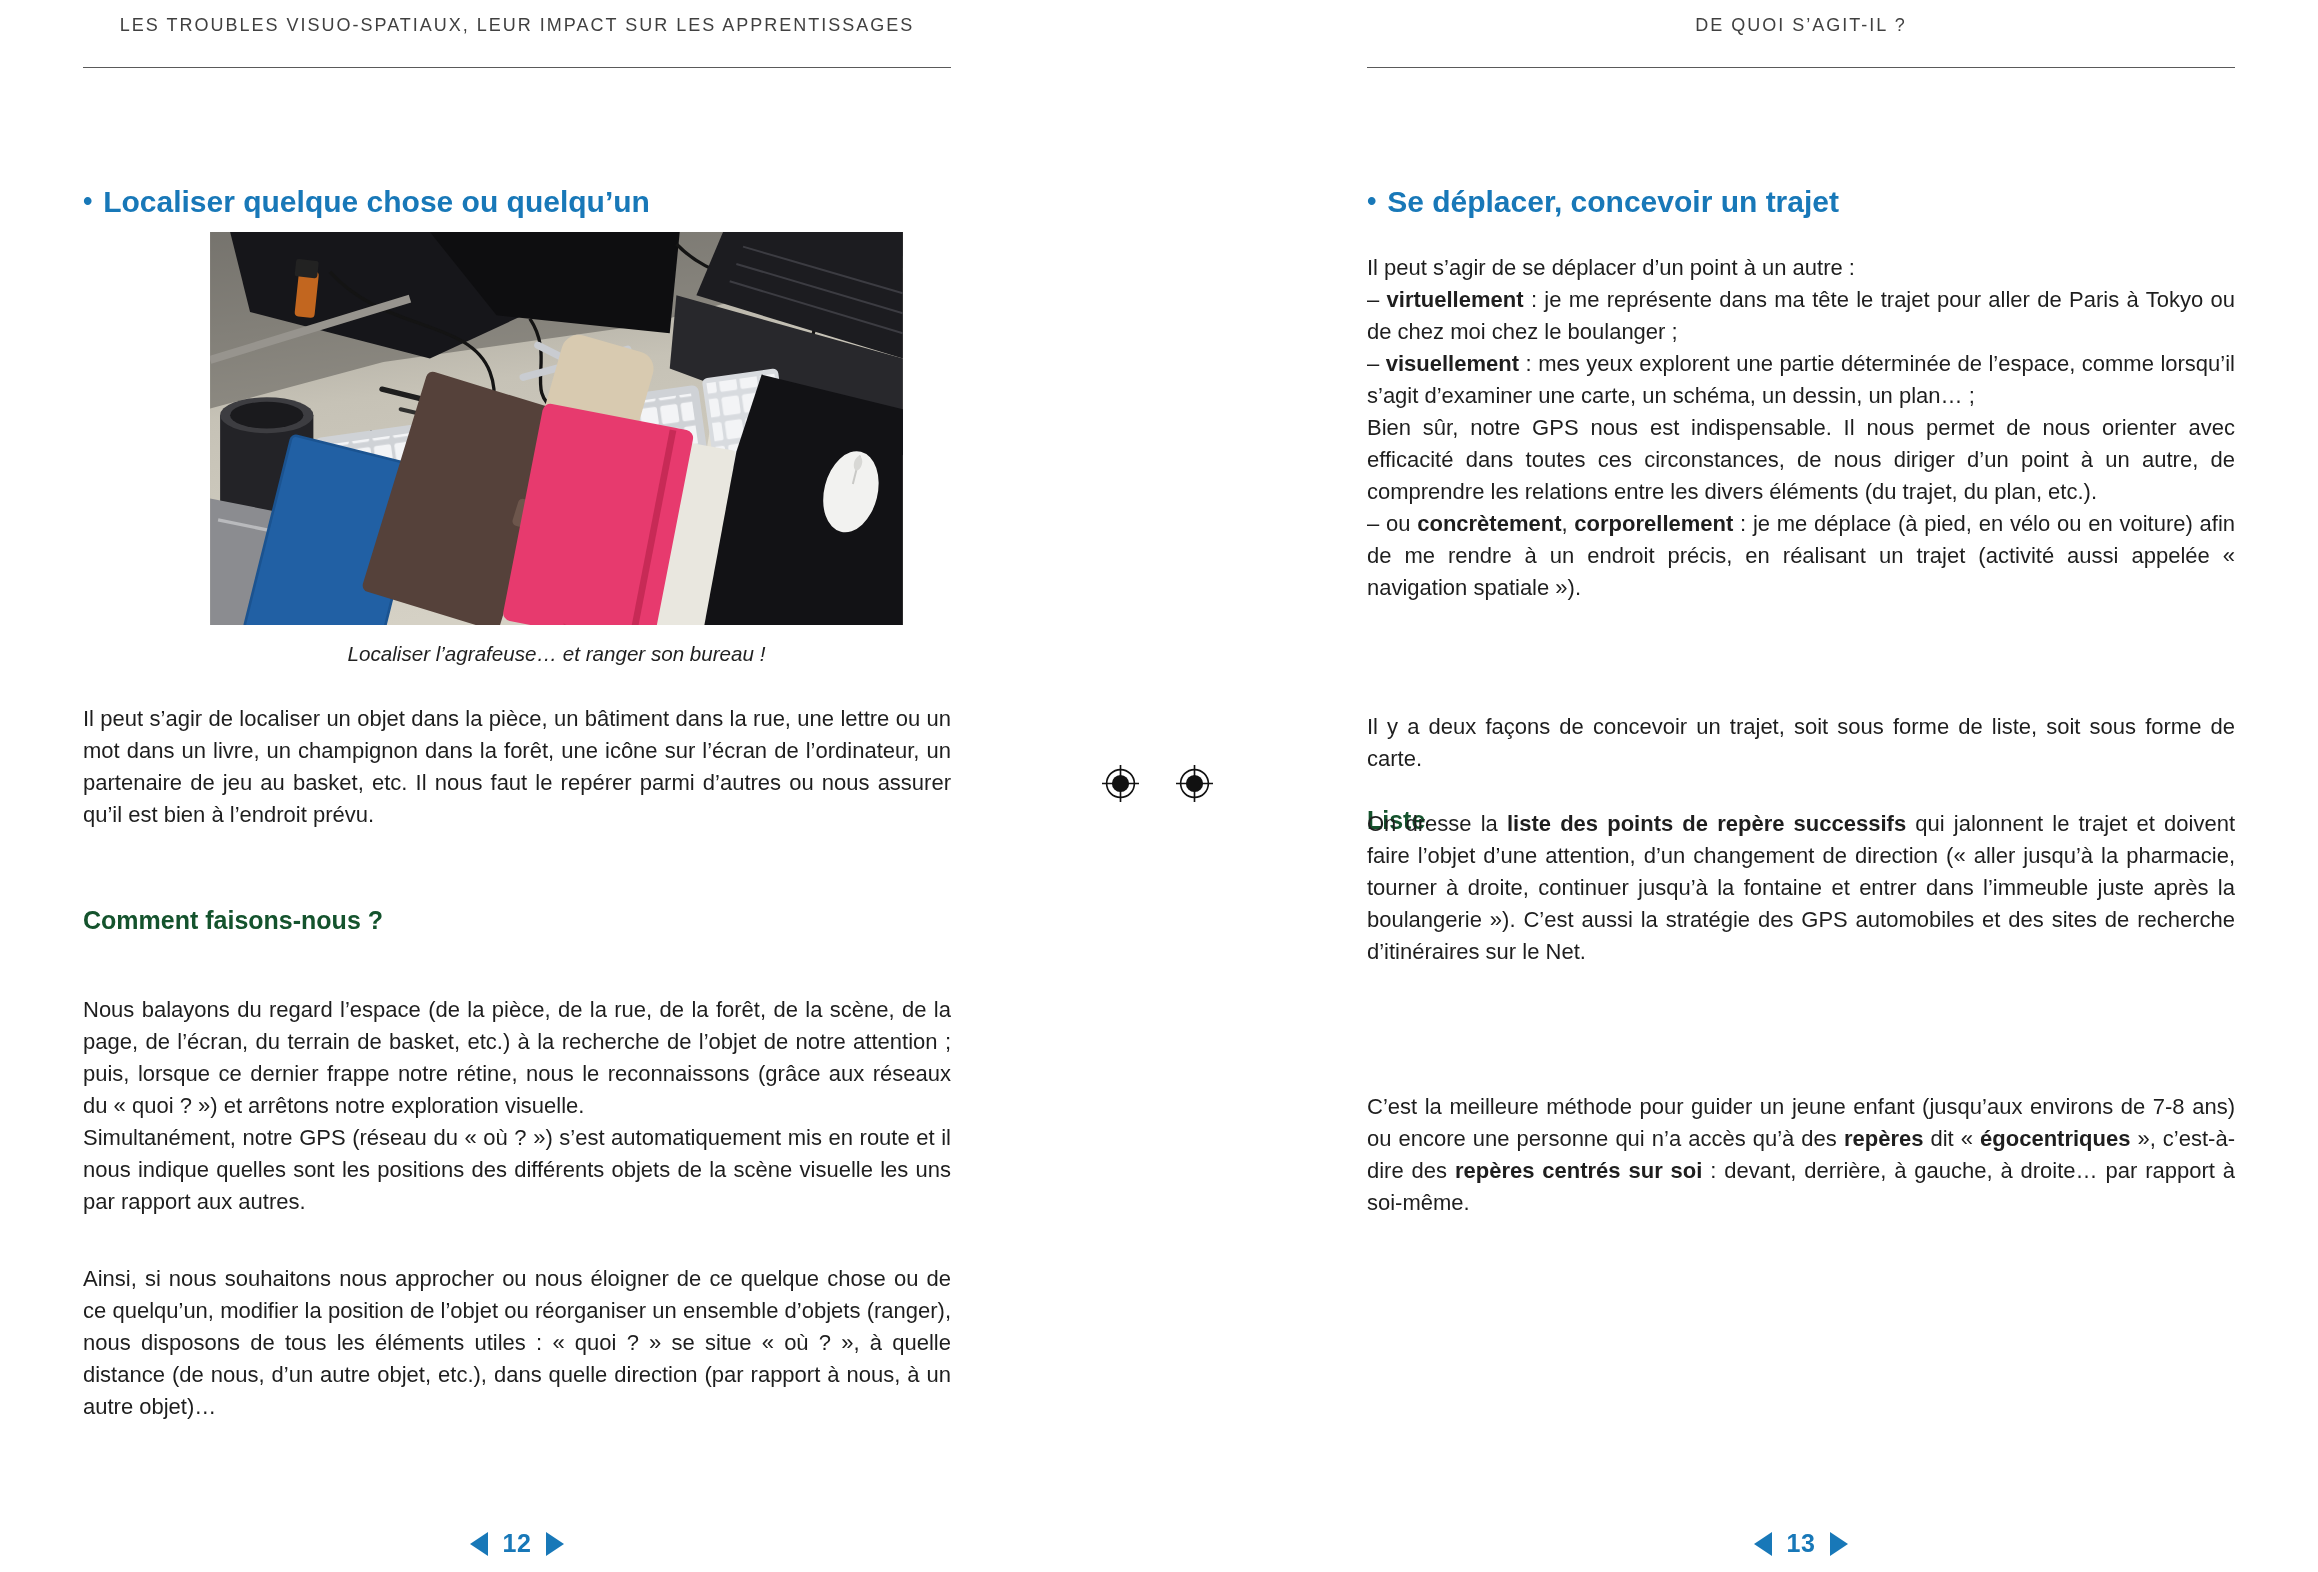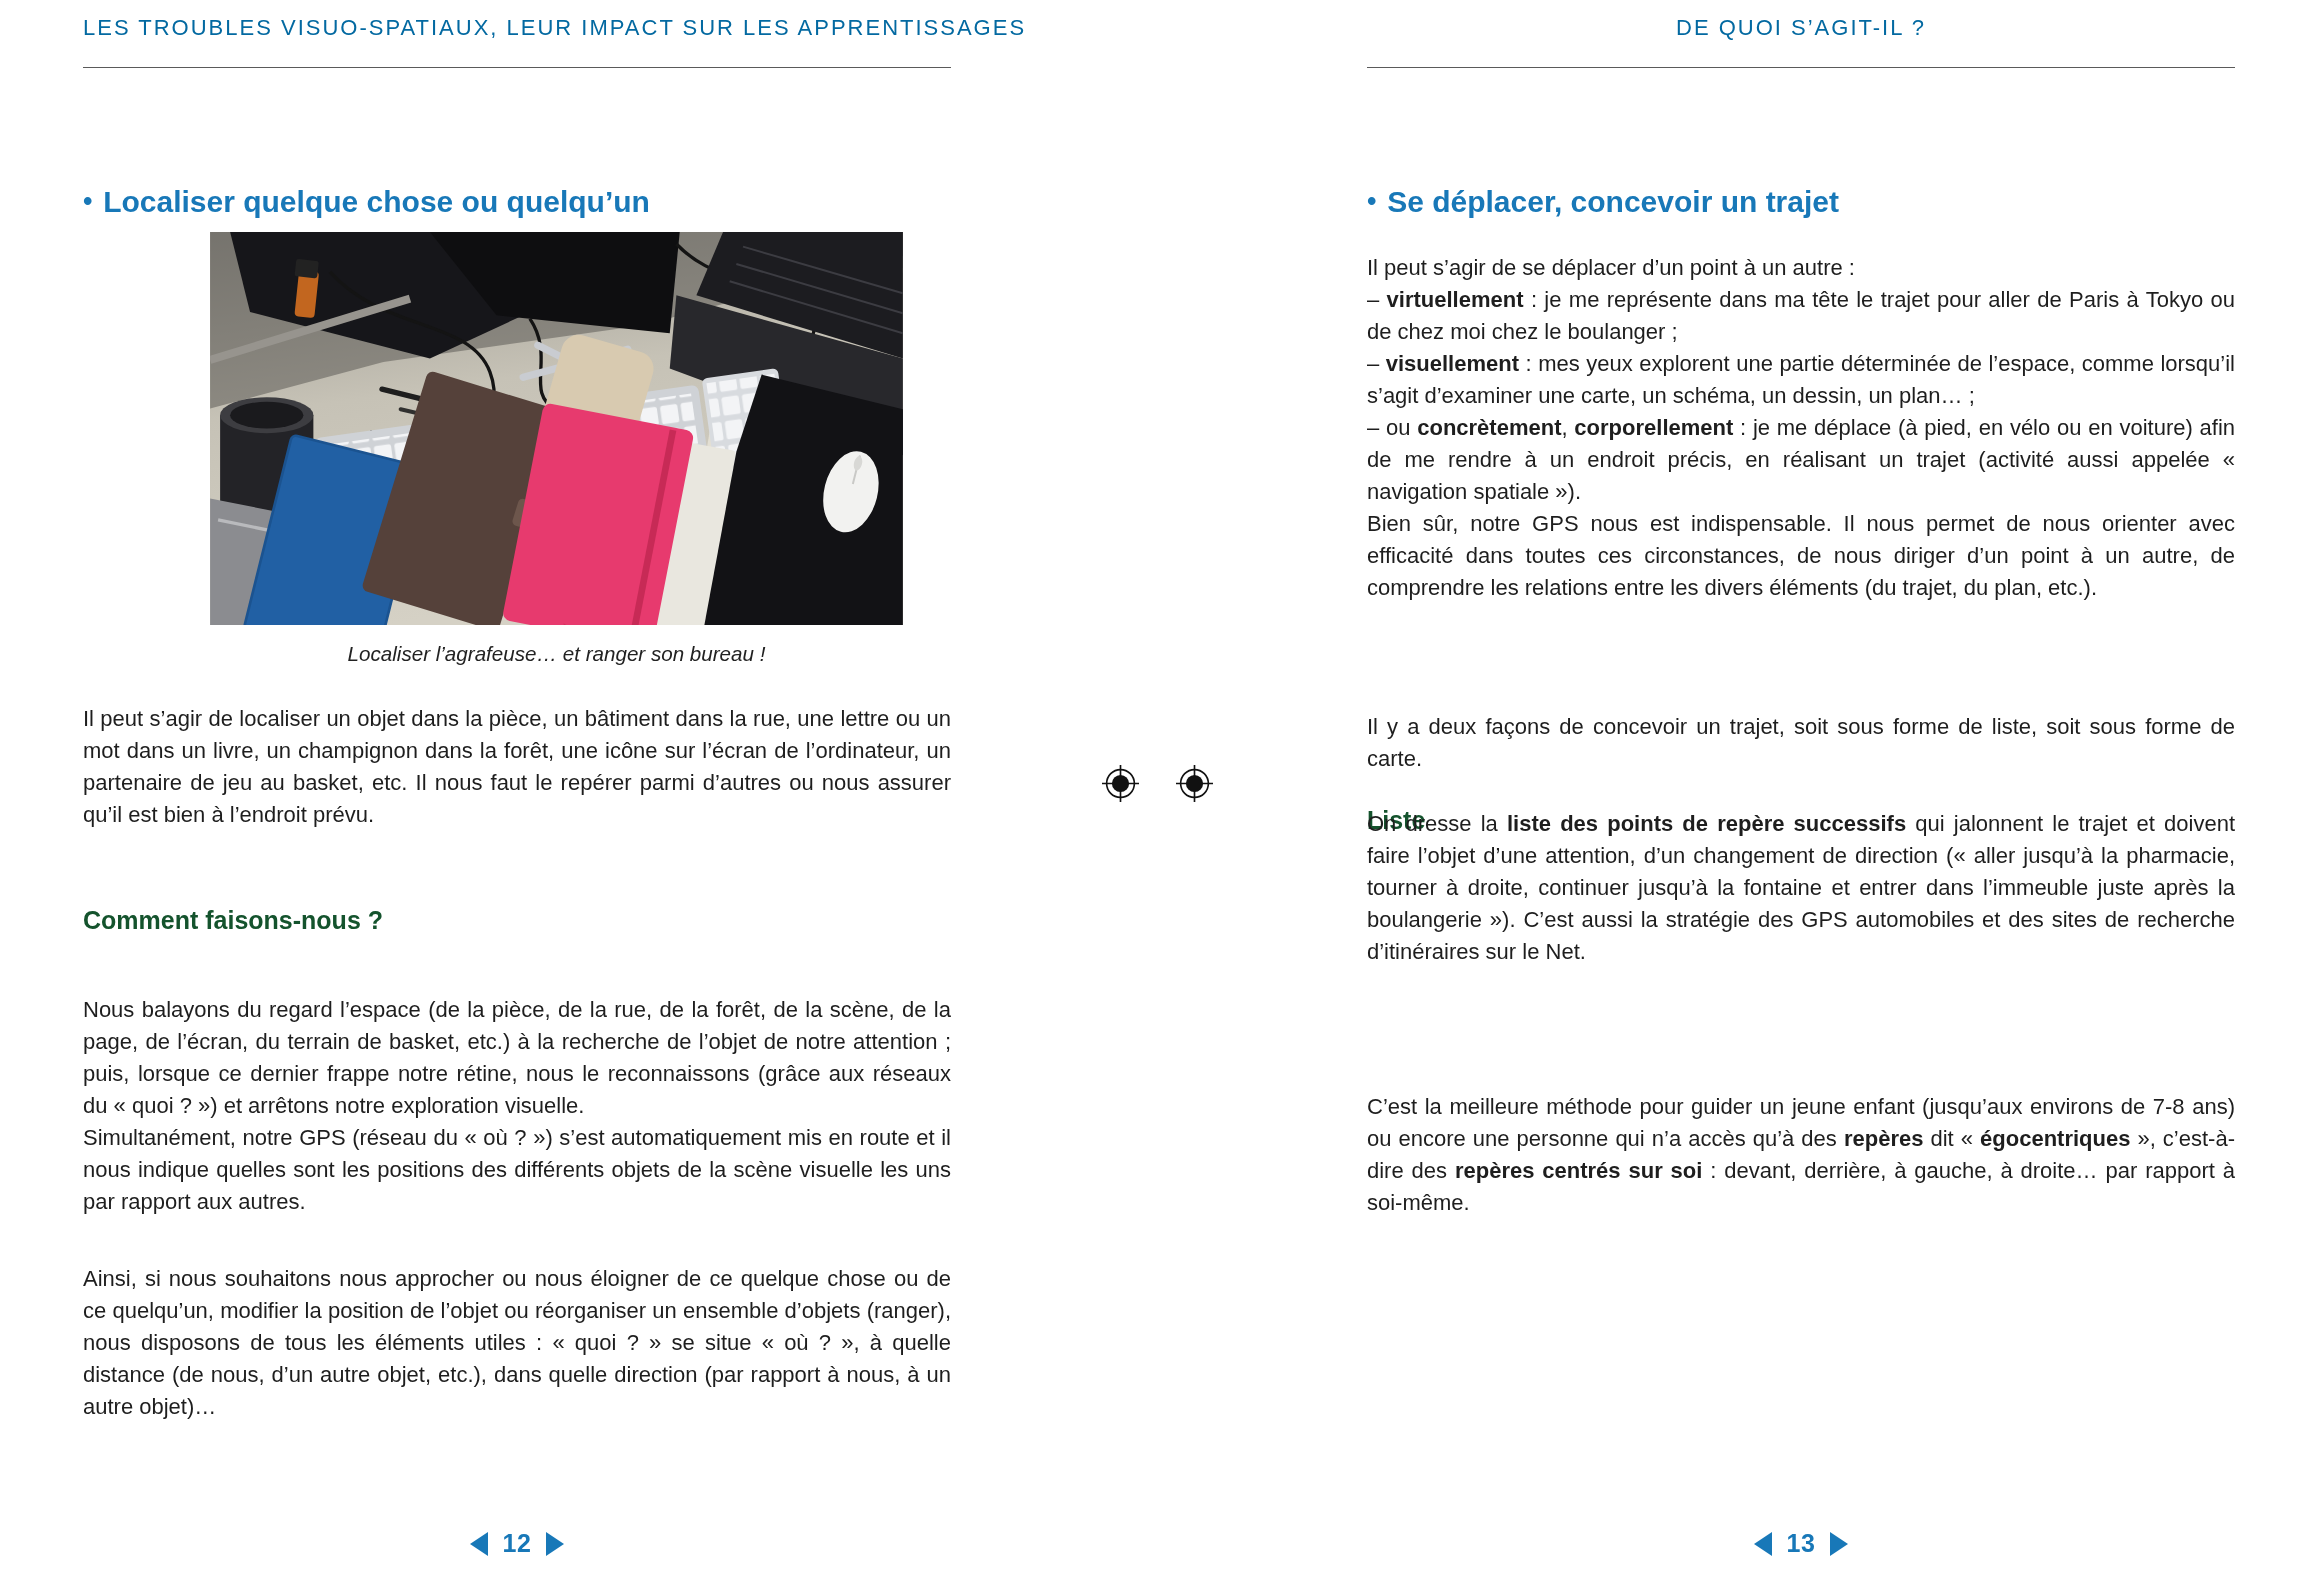--- a/index.html
+++ b/index.html
@@ -2,21 +2,21 @@
 <html lang="fr" style="font-size:10.7px"><head>
 <meta charset="utf-8">
 <style>
   html,body{margin:0;padding:0;}
   body{
     width:2319px;height:1573px;position:relative;background:#ffffff;
     font-family:"Liberation Sans", sans-serif;color:#1e1e1e;overflow:hidden;
   }
   
   .running-head{
-    position:absolute;top:14.7px;font-size:22px;letter-spacing:2px;color:#0369a1;
+    position:absolute;top:14.7px;font-size:18px;letter-spacing:2px;color:#404040;
     text-align:center;white-space:nowrap;
   }
   .head-rule{position:absolute;top:67px;height:0;border-top:1.3px solid #5a5a5a;}
   
   .col{position:absolute;top:0;width:868px;height:1573px;}
   .col-left{left:83px;}
   .col-right{left:1367px;}
   
   .sec-title{
     position:absolute;top:160px;left:0;width:100%;
@@ -215,22 +215,22 @@
 
   <h2 class="sec-title">
     <span class="bullet">•</span>
     <span>Se déplacer, concevoir un trajet</span>
   </h2>
 
   <div class="tblock" style="top:252px;">
     <p><span>Il peut s’agir de se déplacer d’un point à un autre :</span></p>
     <p><span>– </span><b>virtuellement</b><span> : je me représente dans ma tête le trajet pour aller de Paris à Tokyo ou de chez moi chez le boulanger ;</span></p>
     <p><span>– </span><b>visuellement</b><span> : mes yeux explorent une partie déterminée de l’espace, comme lorsqu’il s’agit d’examiner une carte, un schéma, un dessin, un plan… ;</span></p>
+    <p><span>Bien sûr, notre GPS nous est indispensable. Il nous permet de nous orienter avec efficacité dans toutes ces circonstances, de nous diriger d’un point à un autre, de comprendre les relations entre les divers éléments (du trajet, du plan, etc.).</span></p>
     <p><span>– ou </span><b>concrètement</b><span>, </span><b>corporellement</b><span> : je me déplace (à pied, en vélo ou en voiture) afin de me rendre à un endroit précis, en réalisant un trajet (activité aussi appelée « navigation spatiale »).</span></p>
-    <p><span>Bien sûr, notre GPS nous est indispensable. Il nous permet de nous orienter avec efficacité dans toutes ces circonstances, de nous diriger d’un point à un autre, de comprendre les relations entre les divers éléments (du trajet, du plan, etc.).</span></p>
   </div>
 
   <div class="tblock" style="top:711px;">
     <p>Il y a deux façons de concevoir un trajet, soit sous forme de liste, soit sous forme de carte.</p>
   </div>
 
   <h3 class="sub-head" style="top:806px;">Liste</h3>
 
   <div class="tblock" style="top:808px;">
     <p><span>On dresse la </span><b>liste des points de repère successifs</b><span> qui jalonnent le trajet et doivent faire l’objet d’une attention, d’un changement de direction (« aller jusqu’à la pharmacie, tourner à droite, continuer jusqu’à la fontaine et entrer dans l’immeuble juste après la boulangerie »). C’est aussi la stratégie des GPS automobiles et des sites de recherche d’itinéraires sur le Net.</span></p>

